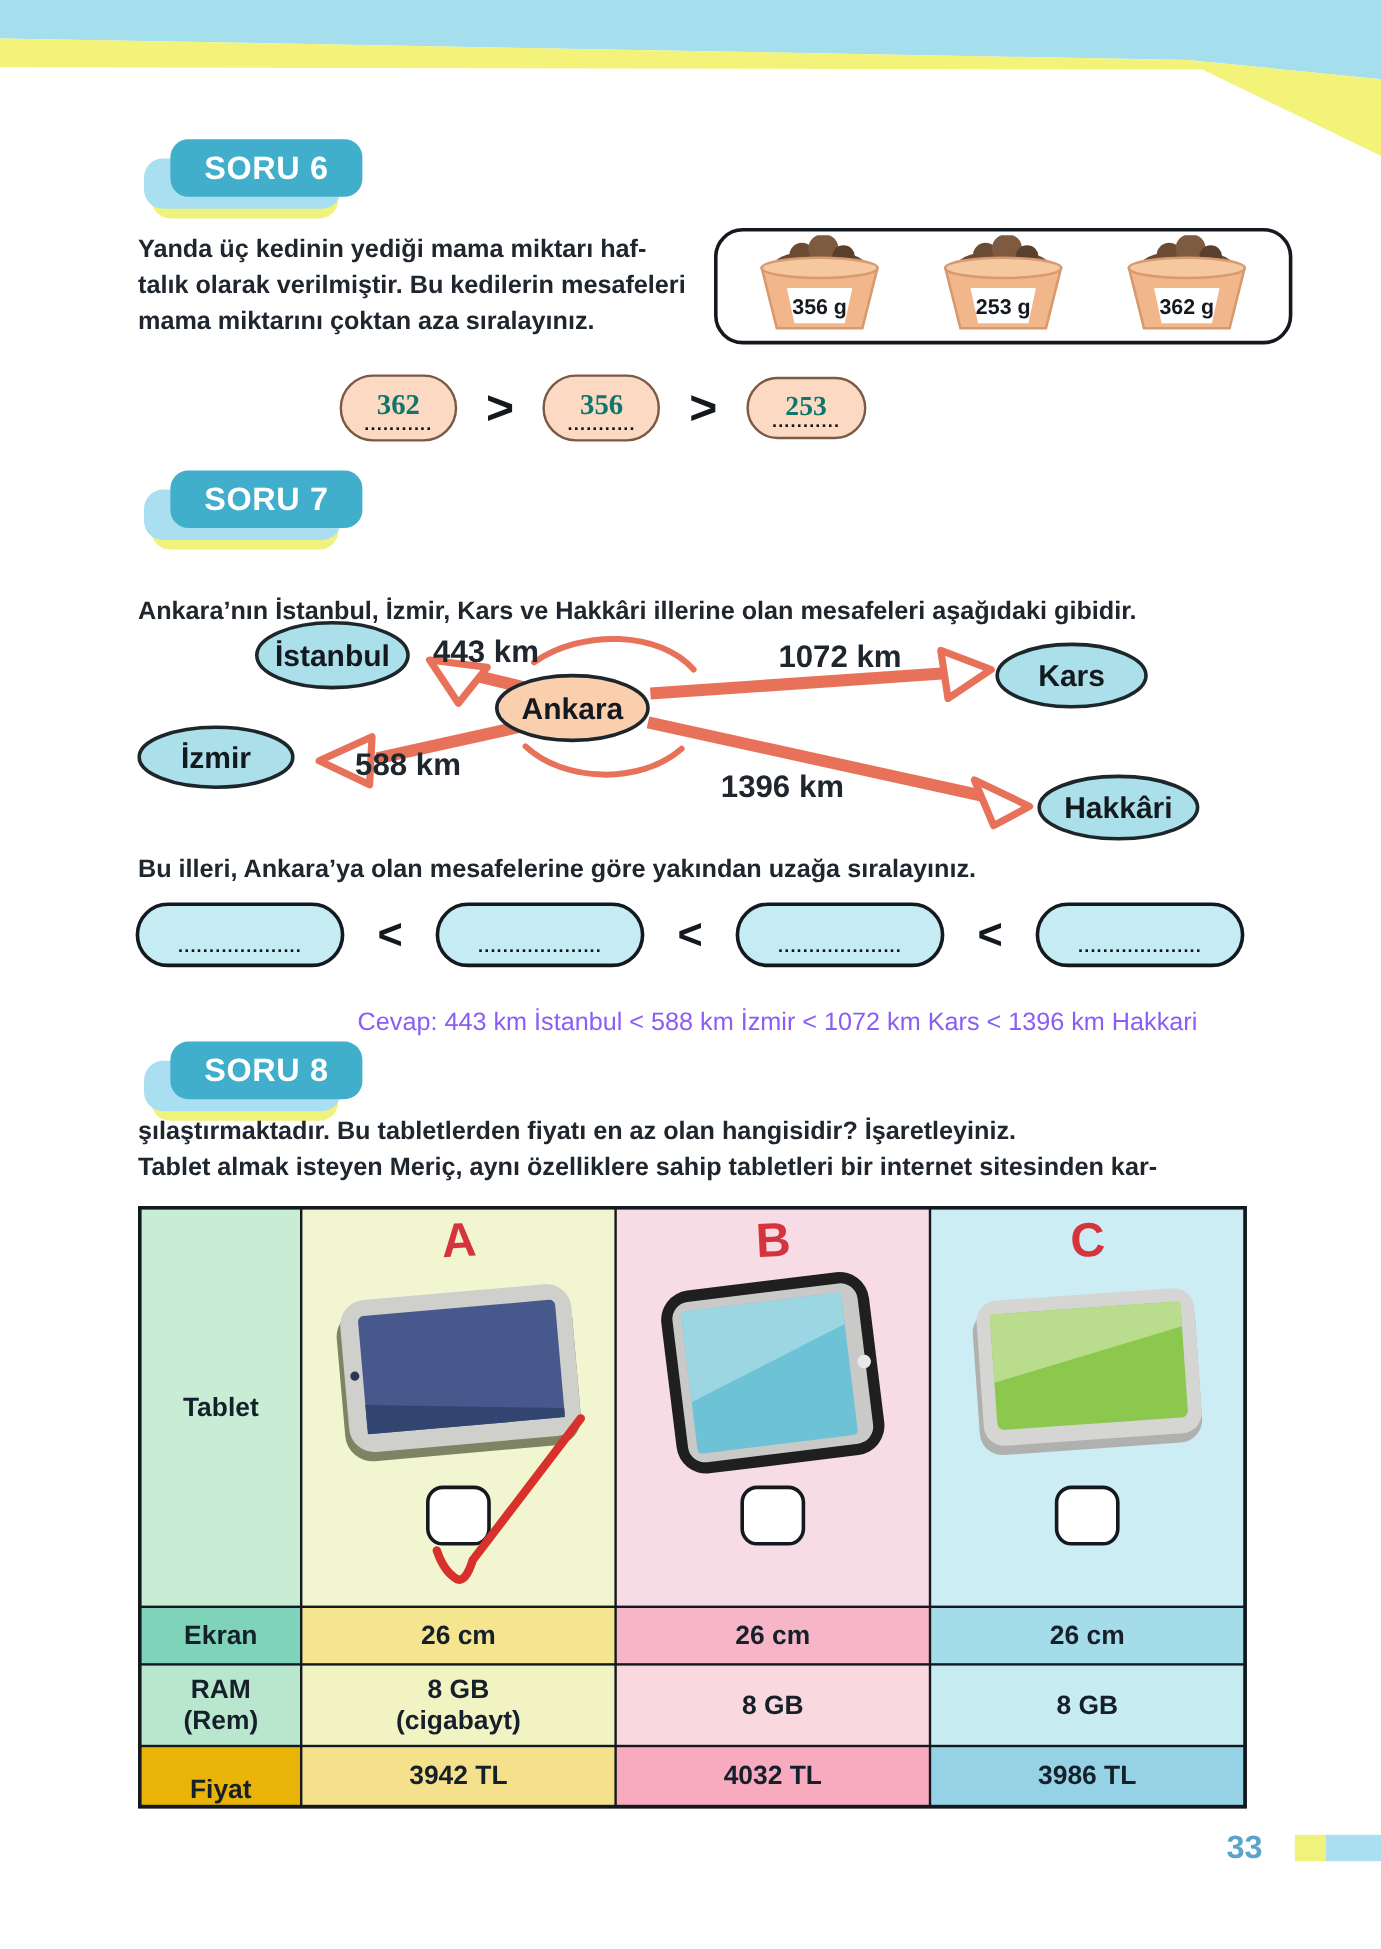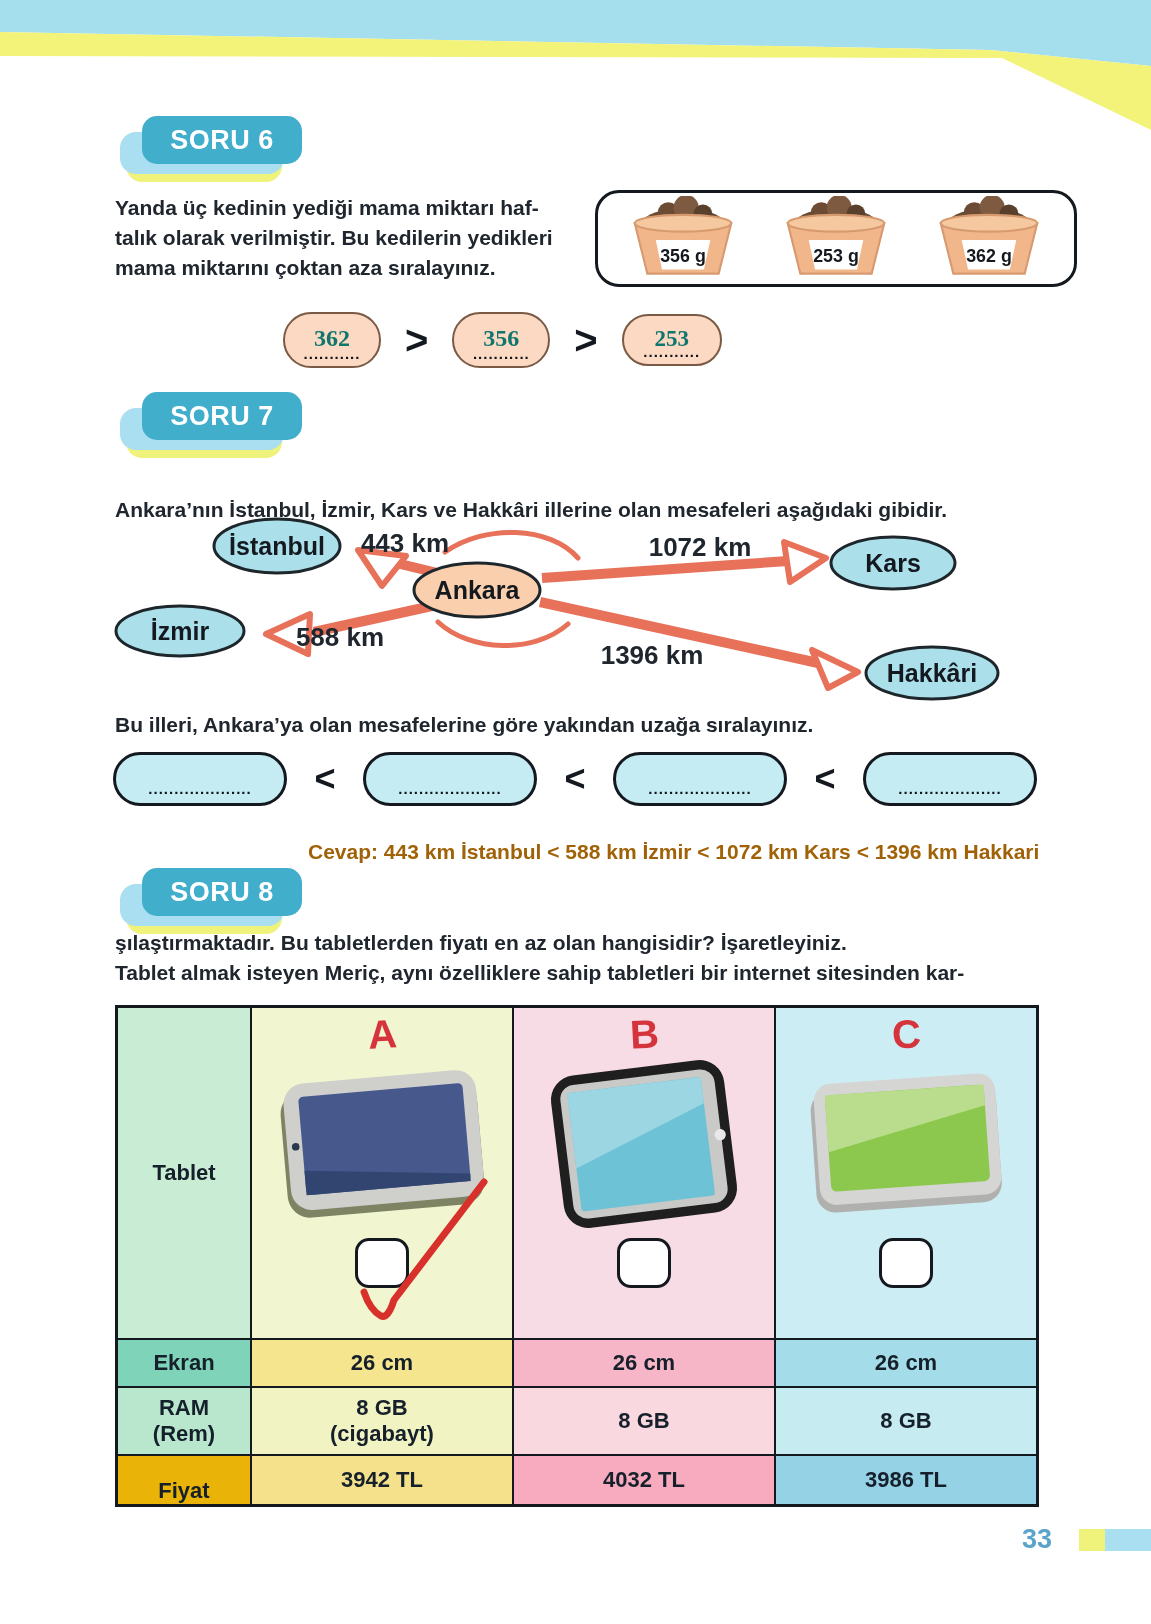--- a/index.html
+++ b/index.html
@@ -36,21 +36,21 @@
   .dots { font-weight:bold; font-size:15px; letter-spacing:1px; color:#10141a; line-height:12px; }
   .gt { font-size:40px; font-weight:bold; color:#14191f; }
 
   
   #s7-pills { left:113px; top:752px; width:924px; display:flex; align-items:center;
         justify-content:space-between; }
   .pill-blue { width:174px; height:54px; background:#c5ebf3; border:3px solid #14191f;
         border-radius:27px; display:flex; align-items:flex-end; justify-content:center;
         padding-bottom:8px; }
   .lt { font-size:36px; font-weight:bold; color:#14191f; }
-  #s7-answer { left:308px; top:840px; color:#a16207; font-weight:bold; font-size:21px; white-space:nowrap; }
+  #s7-answer { left:298px; top:840px; color:#8b5cf6; font-weight:normal; font-size:21px; white-space:nowrap; }
 
   
   #tablo { left:115px; top:1005px; width:924px; background:#14191f; border:3px solid #14191f;
         display:grid; grid-template-columns:132px 260px 260px 260px;
         grid-template-rows:330px 46px 66px 48px; gap:2px; }
   #tablo > div { display:flex; align-items:center; justify-content:center;
         font-weight:bold; font-size:22px; color:#15202b; position:relative; }
   .cellcol { flex-direction:column; }
   .hdr-letter { color:#d6343c; font-size:40px; font-weight:bold; transform:rotate(-3deg);
         line-height:40px; margin-top:6px; }
@@ -74,21 +74,21 @@
 </svg>
 
 <div class="badge abs" style="left:116px; top:116px;">
   <div class="lay-yellow"></div>
   <div class="lay-blue"></div>
   <div class="lay-main">SORU 6</div>
 </div>
 
 <div class="para abs" style="left:115px; top:193px;">
   <span>Yanda üç kedinin yediği mama miktarı haf-</span>
-  <span>talık olarak verilmiştir. Bu kedilerin yedikleri</span>
+  <span>talık olarak verilmiştir. Bu kedilerin mesafeleri</span>
   <span>mama miktarını çoktan aza sıralayınız.</span>
 </div>
 
 <div id="bowl-box" class="abs">
   <svg width="128" height="86" viewBox="0 0 120 82">
     <ellipse cx="60" cy="24" rx="37" ry="12" fill="#6b4b33"></ellipse>
     <circle cx="46" cy="16" r="10" fill="#6b4b33"></circle>
       <circle cx="63" cy="11" r="12" fill="#7d5a40"></circle>
     <circle cx="79" cy="17" r="9" fill="#59402c"></circle>
     <path d="M14,26 L106,26 L94,74 L26,74 Z" fill="#f2b68b" stroke="#d79a6e" stroke-width="2"></path>

